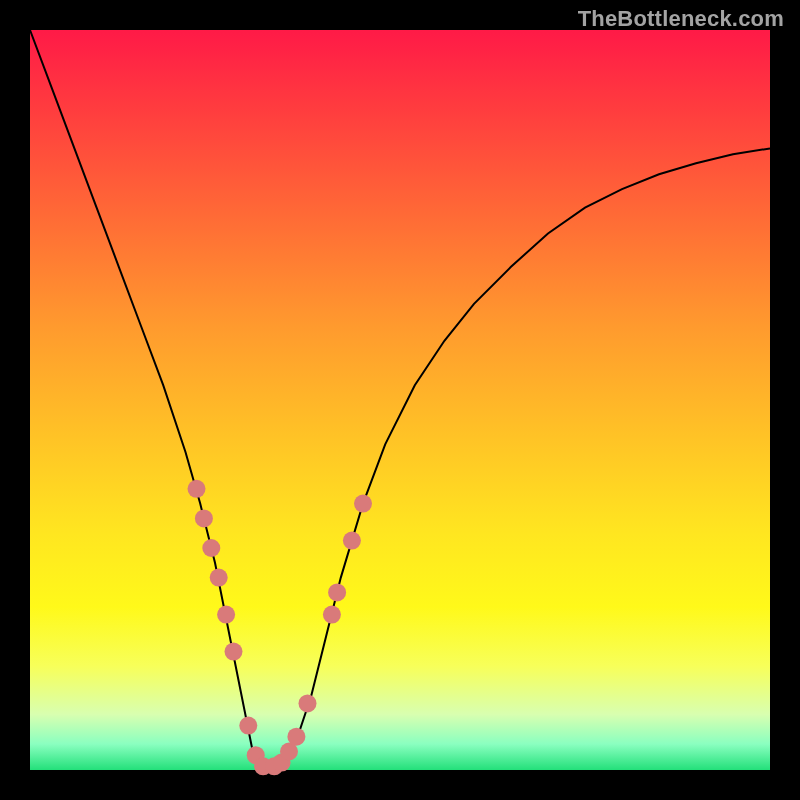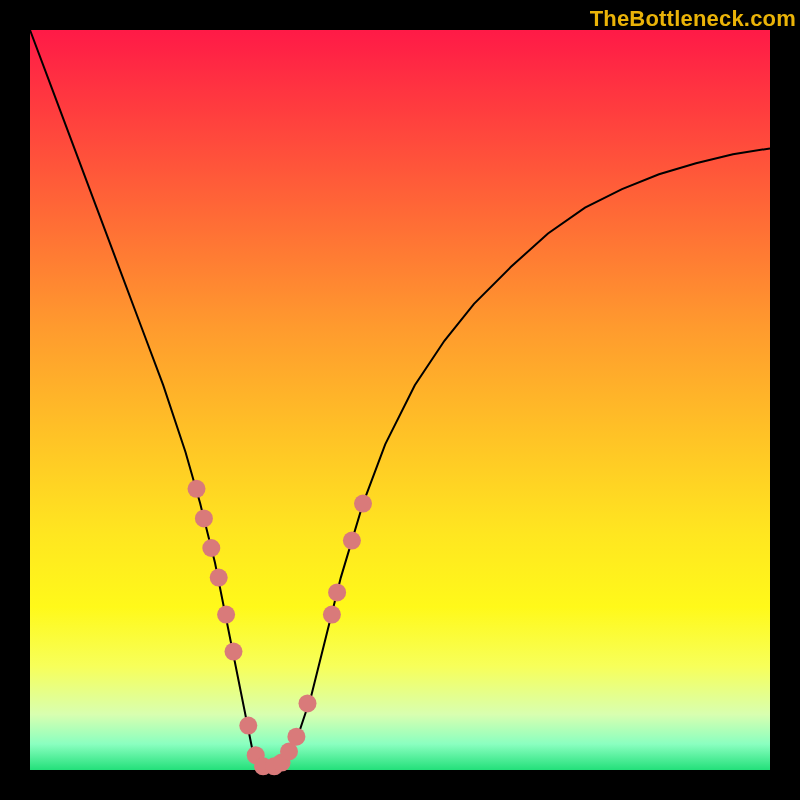--- a/index.html
+++ b/index.html
@@ -27,24 +27,24 @@
       #fff91a 78%,
       #f7ff5a 86%,
       #d8ffb0 92.5%,
       #8affc0 96.5%,
       #23e07a 100%
     );
   }
   .watermark {
     position: absolute;
     top: 6px;
-    right: 4px;
+    right: 16px;
     font-size: 22px;
     font-weight: 600;
-    color: #eab308;
+    color: #a3a3a3;
     letter-spacing: 0.2px;
     user-select: none;
   }
   svg.plot {
     position: absolute;
     left: 0;
     top: 0;
     width: 740px;
     height: 740px;
     overflow: visible;

